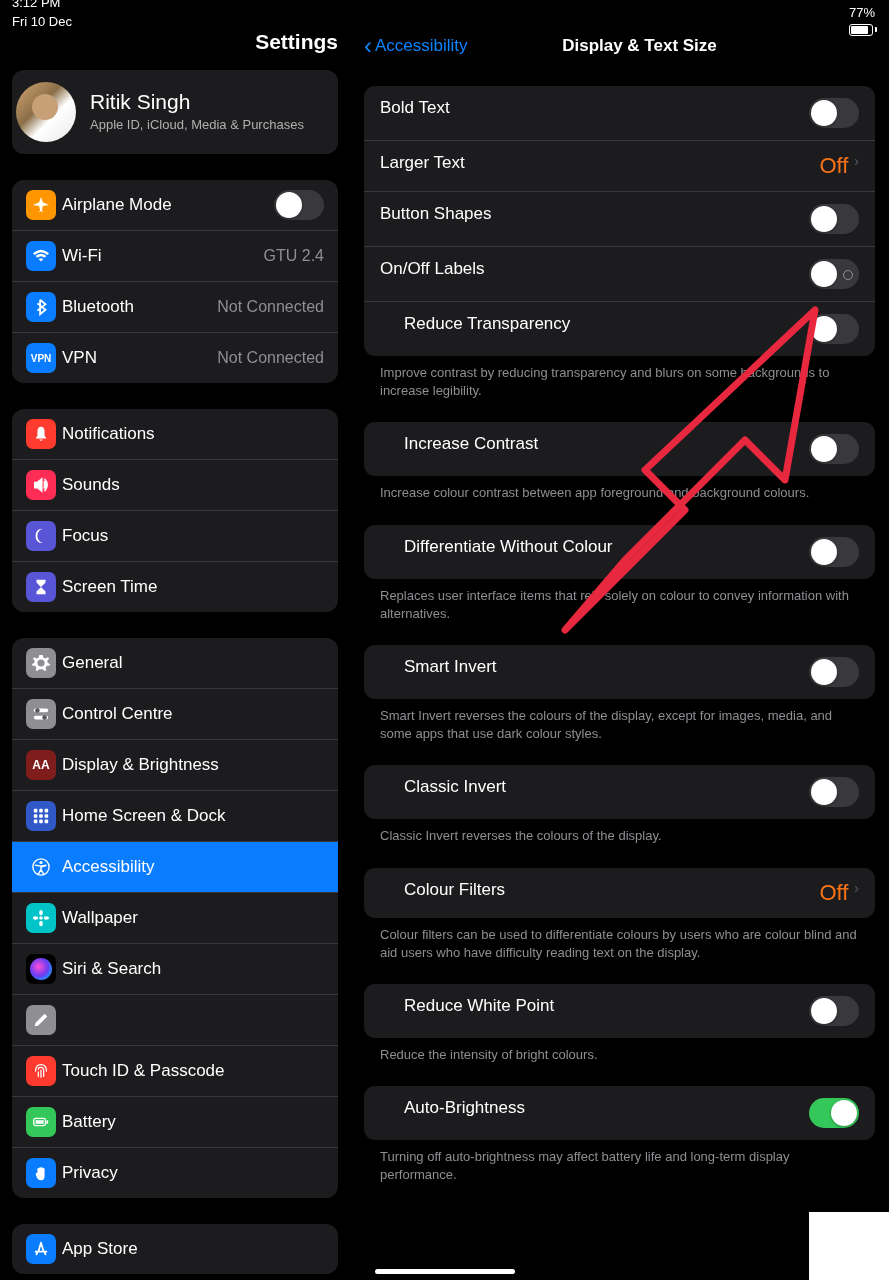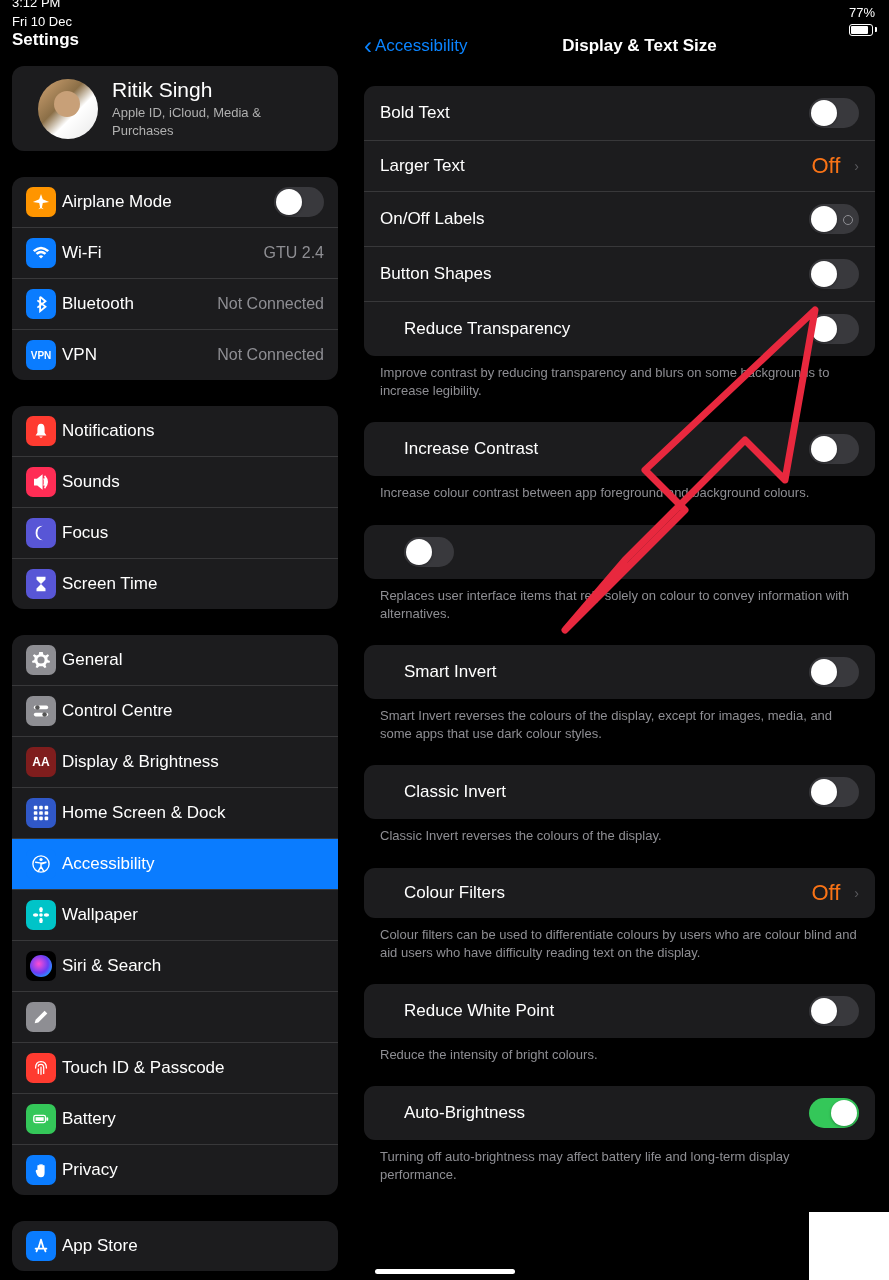--- a/index.html
+++ b/index.html
@@ -8,50 +8,50 @@
 .statusbar .left, .statusbar .right { display:flex; align-items:flex-start; gap:4px;flex-direction:column; }
 .wifi-ico { width:16px; height:12px; }
 .batt { display:flex; align-items:center; gap:2px; }
 .batt-box { width:24px; height:12px; border:1px solid #fff; border-radius:3px; position:relative; }
 .batt-fill { position:absolute; left:1px; top:1px; bottom:1px; width:77%; background:#fff; border-radius:1px; }
 .batt-tip { width:2px; height:5px; background:#fff; border-radius:0 1px 1px 0; }
 
 .container { display:flex; height:calc(100% - 24px); }
 .sidebar { width:350px; padding:0 12px; overflow-y:auto; scrollbar-width:none; }
 .sidebar::-webkit-scrollbar { display:none; }
-.sidebar-title { text-align:left; font-size:17px; font-weight:600; padding:6px 0 16px; }
+.sidebar-title { text-align:right; font-size:21px; font-weight:600; padding:6px 0 16px; }
 .group { background:#1c1c1e; border-radius:12px; margin-bottom:26px; overflow:hidden; }
 .row { display:flex; align-items:center; padding:10px 14px; min-height:47px; border-bottom:0.5px solid #38383a; gap:6px; }
 .row:last-child { border-bottom:none; }
 .row.selected { background:#0a7cff; }
 .icon { width:30px; height:30px; border-radius:7px; display:flex; align-items:center; justify-content:center; flex-shrink:0; font-size:16px; }
 .label { flex:1; font-size:17px; color:#fff; }
 .value { font-size:16px; color:#8e8e93; }
 .avatar { width:60px; height:60px; border-radius:50%; background:linear-gradient(135deg,#d4a574 0%,#8b6f47 40%,#fff 60%,#e8e8e8 100%); flex-shrink:0; position:relative; overflow:hidden; }
 .avatar::after { content:""; position:absolute; top:12px; left:16px; width:26px; height:26px; background:#c8a078; border-radius:50%; }
-.profile-row { padding:12px 26px; display:flex; align-items:center; gap:14px; }
+.profile-row { padding:12px 4px; display:flex; align-items:center; gap:14px; }
 .profile-name { font-size:21px; font-weight:400; color:#fff; }
 .profile-sub { font-size:13px; color:#b0b0b0; line-height:1.35; margin-top:2px; }
 
 .toggle { width:50px; height:30px; background:#39393d; border-radius:15px; position:relative; flex-shrink:0; }
 .toggle.on { background:#34c759; }
 .knob { width:26px; height:26px; background:#fff; border-radius:50%; position:absolute; top:2px; left:2px; box-shadow:0 1px 3px rgba(0,0,0,.3); }
 .toggle.on .knob { left:22px; }
 .toggle.half .knob { left:2px; }
 .toggle.half::after { content:""; position:absolute; right:6px; top:11px; width:8px; height:8px; border:1px solid #8e8e93; border-radius:50%; }
 
 .detail { flex:1; display:flex; flex-direction:column; overflow:hidden; }
 .detail-header { height:44px; display:flex; align-items:center; justify-content:center; position:relative; padding:0 14px; }
 .back { position:absolute; left:14px; display:flex; align-items:center; color:#0a84ff; font-size:17px; gap:3px; }
 .back-chev { font-size:24px; font-weight:300; line-height:1; }
 .detail-title { font-size:17px; font-weight:600;margin-left:40px; }
 .detail-body { flex:1; overflow-y:auto; padding:18px 14px 40px; scrollbar-width:none; }
 .detail-body::-webkit-scrollbar { display:none; }
 .dgroup { background:#1c1c1e; border-radius:11px; overflow:hidden; }
-.drow { display:flex; align-items:center; padding:12px 16px; min-height:48px; border-bottom:0.5px solid #38383a;gap:8px; }
+.drow { display:flex; align-items:flex-start; padding:12px 16px; min-height:48px; border-bottom:0.5px solid #38383a; }
 .drow:last-child { border-bottom:none;margin-left:24px; }
 .dlabel { flex:1; font-size:17px; }
 .dvalue { color:#f97316; font-size:22px; margin-right:6px; }
 .chev { color:#5a5a5e; font-size:14px; }
 .footer { font-size:13px; color:#8e8e93; padding:8px 16px 22px; line-height:1.4; }
 
 .arrow-annot { position:absolute; pointer-events:none; }
 .homebar { position:absolute; bottom:6px; left:50%; transform:translateX(-50%); width:140px; height:5px; background:#fff; border-radius:3px; }
 .white-block { position:absolute; right:0; bottom:0; width:80px; height:68px; background:#fff; }
 
@@ -296,50 +296,51 @@
             <div class="toggle">
               <div class="knob"></div>
             </div>
           </div>
           <div class="drow">
             <div class="dlabel">Larger Text</div>
             <span class="dvalue">Off</span>
             <span class="chev">›</span>
           </div>
           <div class="drow">
+            <div class="dlabel">Button Shapes</div>
+            <div class="toggle">
+              <div class="knob"></div>
+            </div>
+          </div>
+          <div class="drow">
             <div class="dlabel">On/Off Labels</div>
             <div class="toggle half">
               <div class="knob"></div>
             </div>
           </div>
           <div class="drow">
-            <div class="dlabel">Button Shapes</div>
-            <div class="toggle">
-              <div class="knob"></div>
-            </div>
-          </div>
-          <div class="drow">
             <div class="dlabel">Reduce Transparency</div>
             <div class="toggle">
               <div class="knob"></div>
             </div>
           </div>
         </div>
         <div class="footer">Improve contrast by reducing transparency and blurs on some backgrounds to increase legibility.</div>
         <div class="dgroup">
           <div class="drow">
             <div class="dlabel">Increase Contrast</div>
             <div class="toggle">
               <div class="knob"></div>
             </div>
           </div>
         </div>
         <div class="footer">Increase colour contrast between app foreground and background colours.</div>
         <div class="dgroup">
           <div class="drow">
+            <div class="dlabel">Differentiate Without Colour</div>
             <div class="toggle">
               <div class="knob"></div>
             </div>
           </div>
         </div>
         <div class="footer">Replaces user interface items that rely solely on colour to convey information with alternatives.</div>
         <div class="dgroup">
           <div class="drow">
             <div class="dlabel">Smart Invert</div>
             <div class="toggle">

